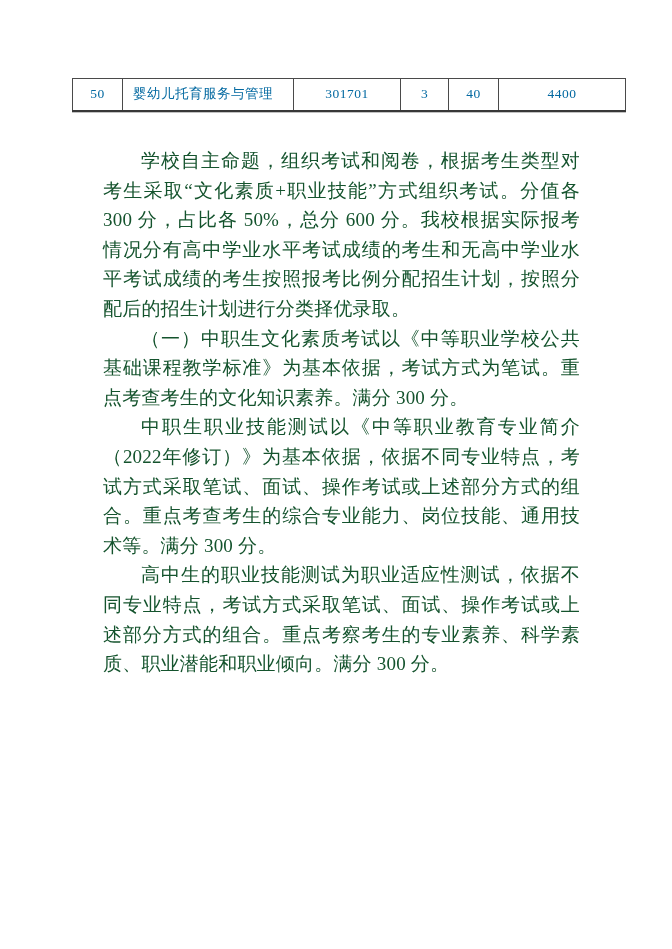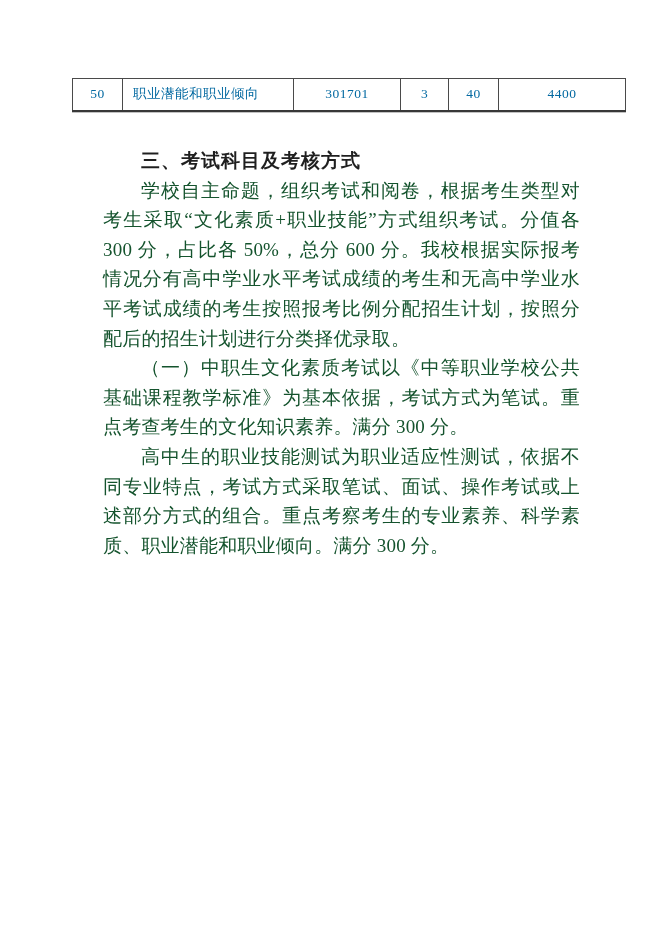--- a/index.html
+++ b/index.html
@@ -83,29 +83,29 @@
       <col style="width:50px">
       <col style="width:171px">
       <col style="width:107px">
       <col style="width:48px">
       <col style="width:50px">
       <col style="width:127px">
     </colgroup>
     <tbody>
       <tr>
         <td>50</td>
-        <td class="major-name">职业潜能和职业倾向</td>
+        <td class="major-name">婴幼儿托育服务与管理</td>
         <td>301701</td>
         <td>3</td>
         <td>40</td>
         <td>4400</td>
       </tr>
     </tbody>
   </table>
 
   <div class="content">
-    <h3 class="section-heading">三、考试科目及考核方式</h3>
     <p class="para">学校自主命题，组织考试和阅卷，根据考生类型对考生采取“文化素质+职业技能”方式组织考试。分值各 300 分，占比各 50%，总分 600 分。我校根据实际报考情况分有高中学业水平考试成绩的考生和无高中学业水平考试成绩的考生按照报考比例分配招生计划，按照分配后的招生计划进行分类择优录取。</p>
     <p class="para">（一）中职生文化素质考试以《中等职业学校公共基础课程教学标准》为基本依据，考试方式为笔试。重点考查考生的文化知识素养。满分 300 分。</p>
+    <p class="para">中职生职业技能测试以《中等职业教育专业简介（2022年修订）》为基本依据，依据不同专业特点，考试方式采取笔试、面试、操作考试或上述部分方式的组合。重点考查考生的综合专业能力、岗位技能、通用技术等。满分 300 分。</p>
     <p class="para">高中生的职业技能测试为职业适应性测试，依据不同专业特点，考试方式采取笔试、面试、操作考试或上述部分方式的组合。重点考察考生的专业素养、科学素质、职业潜能和职业倾向。满分 300 分。</p>
   </div>
 
 </div>
 
 </body></html>

